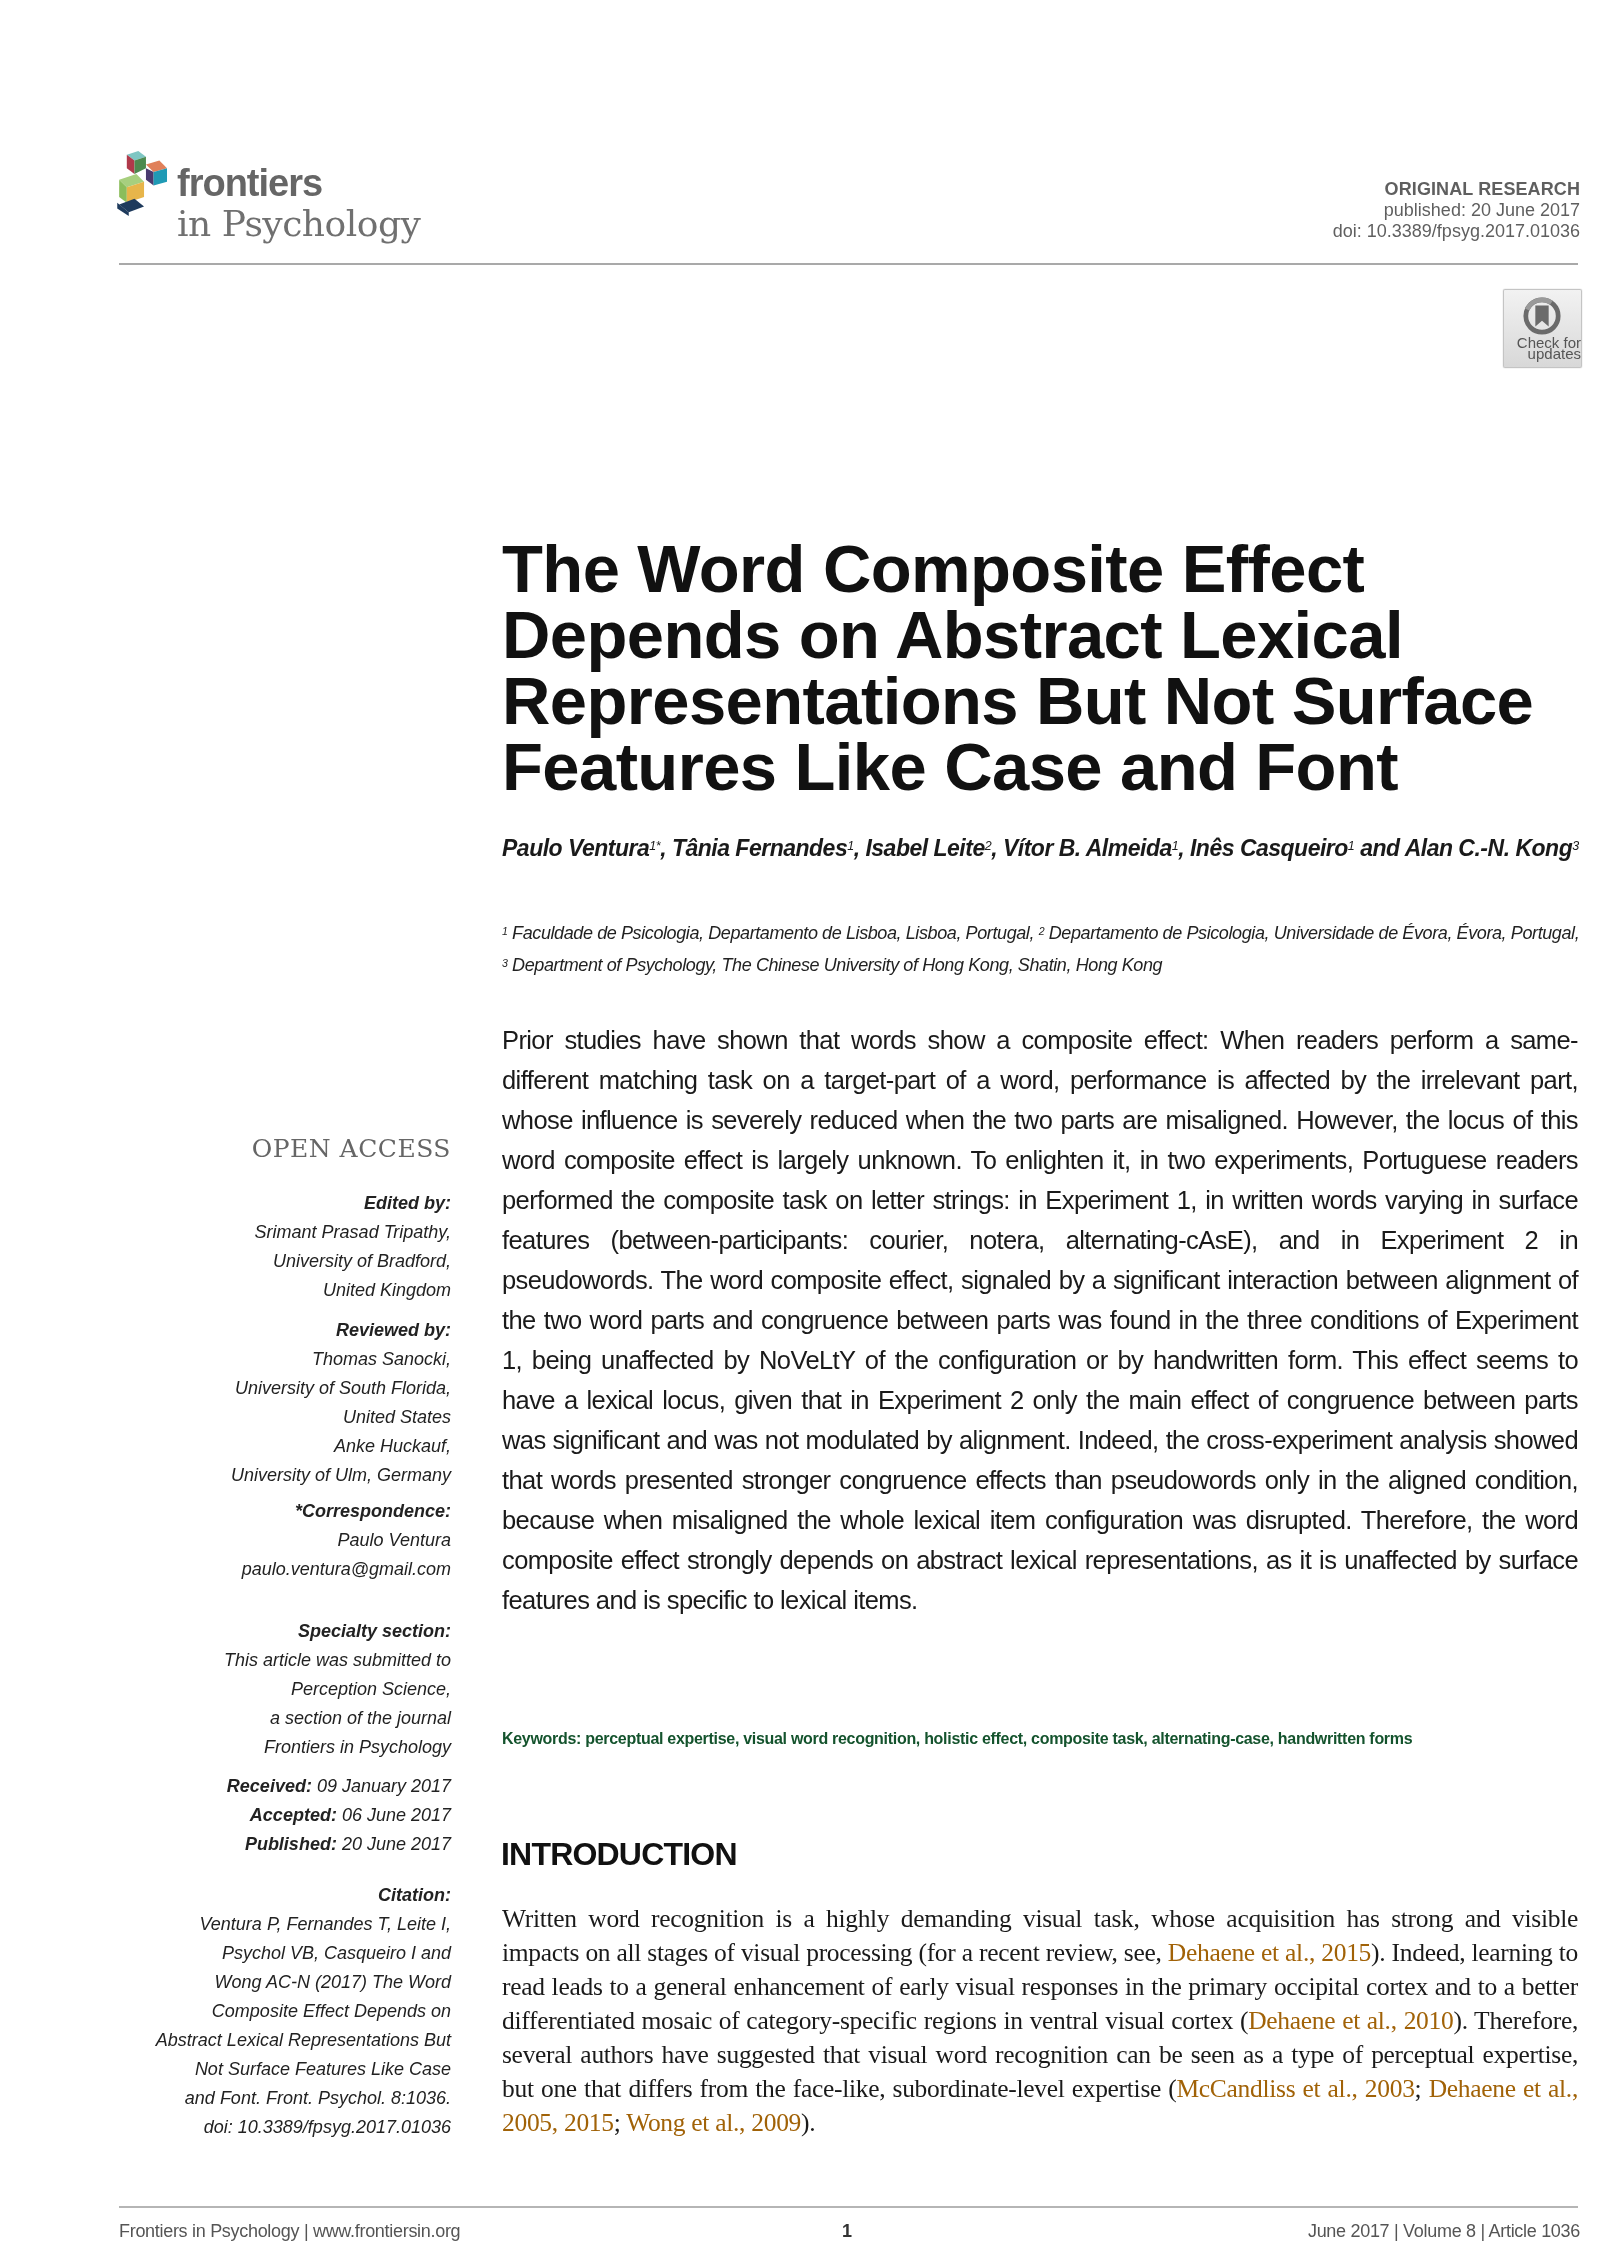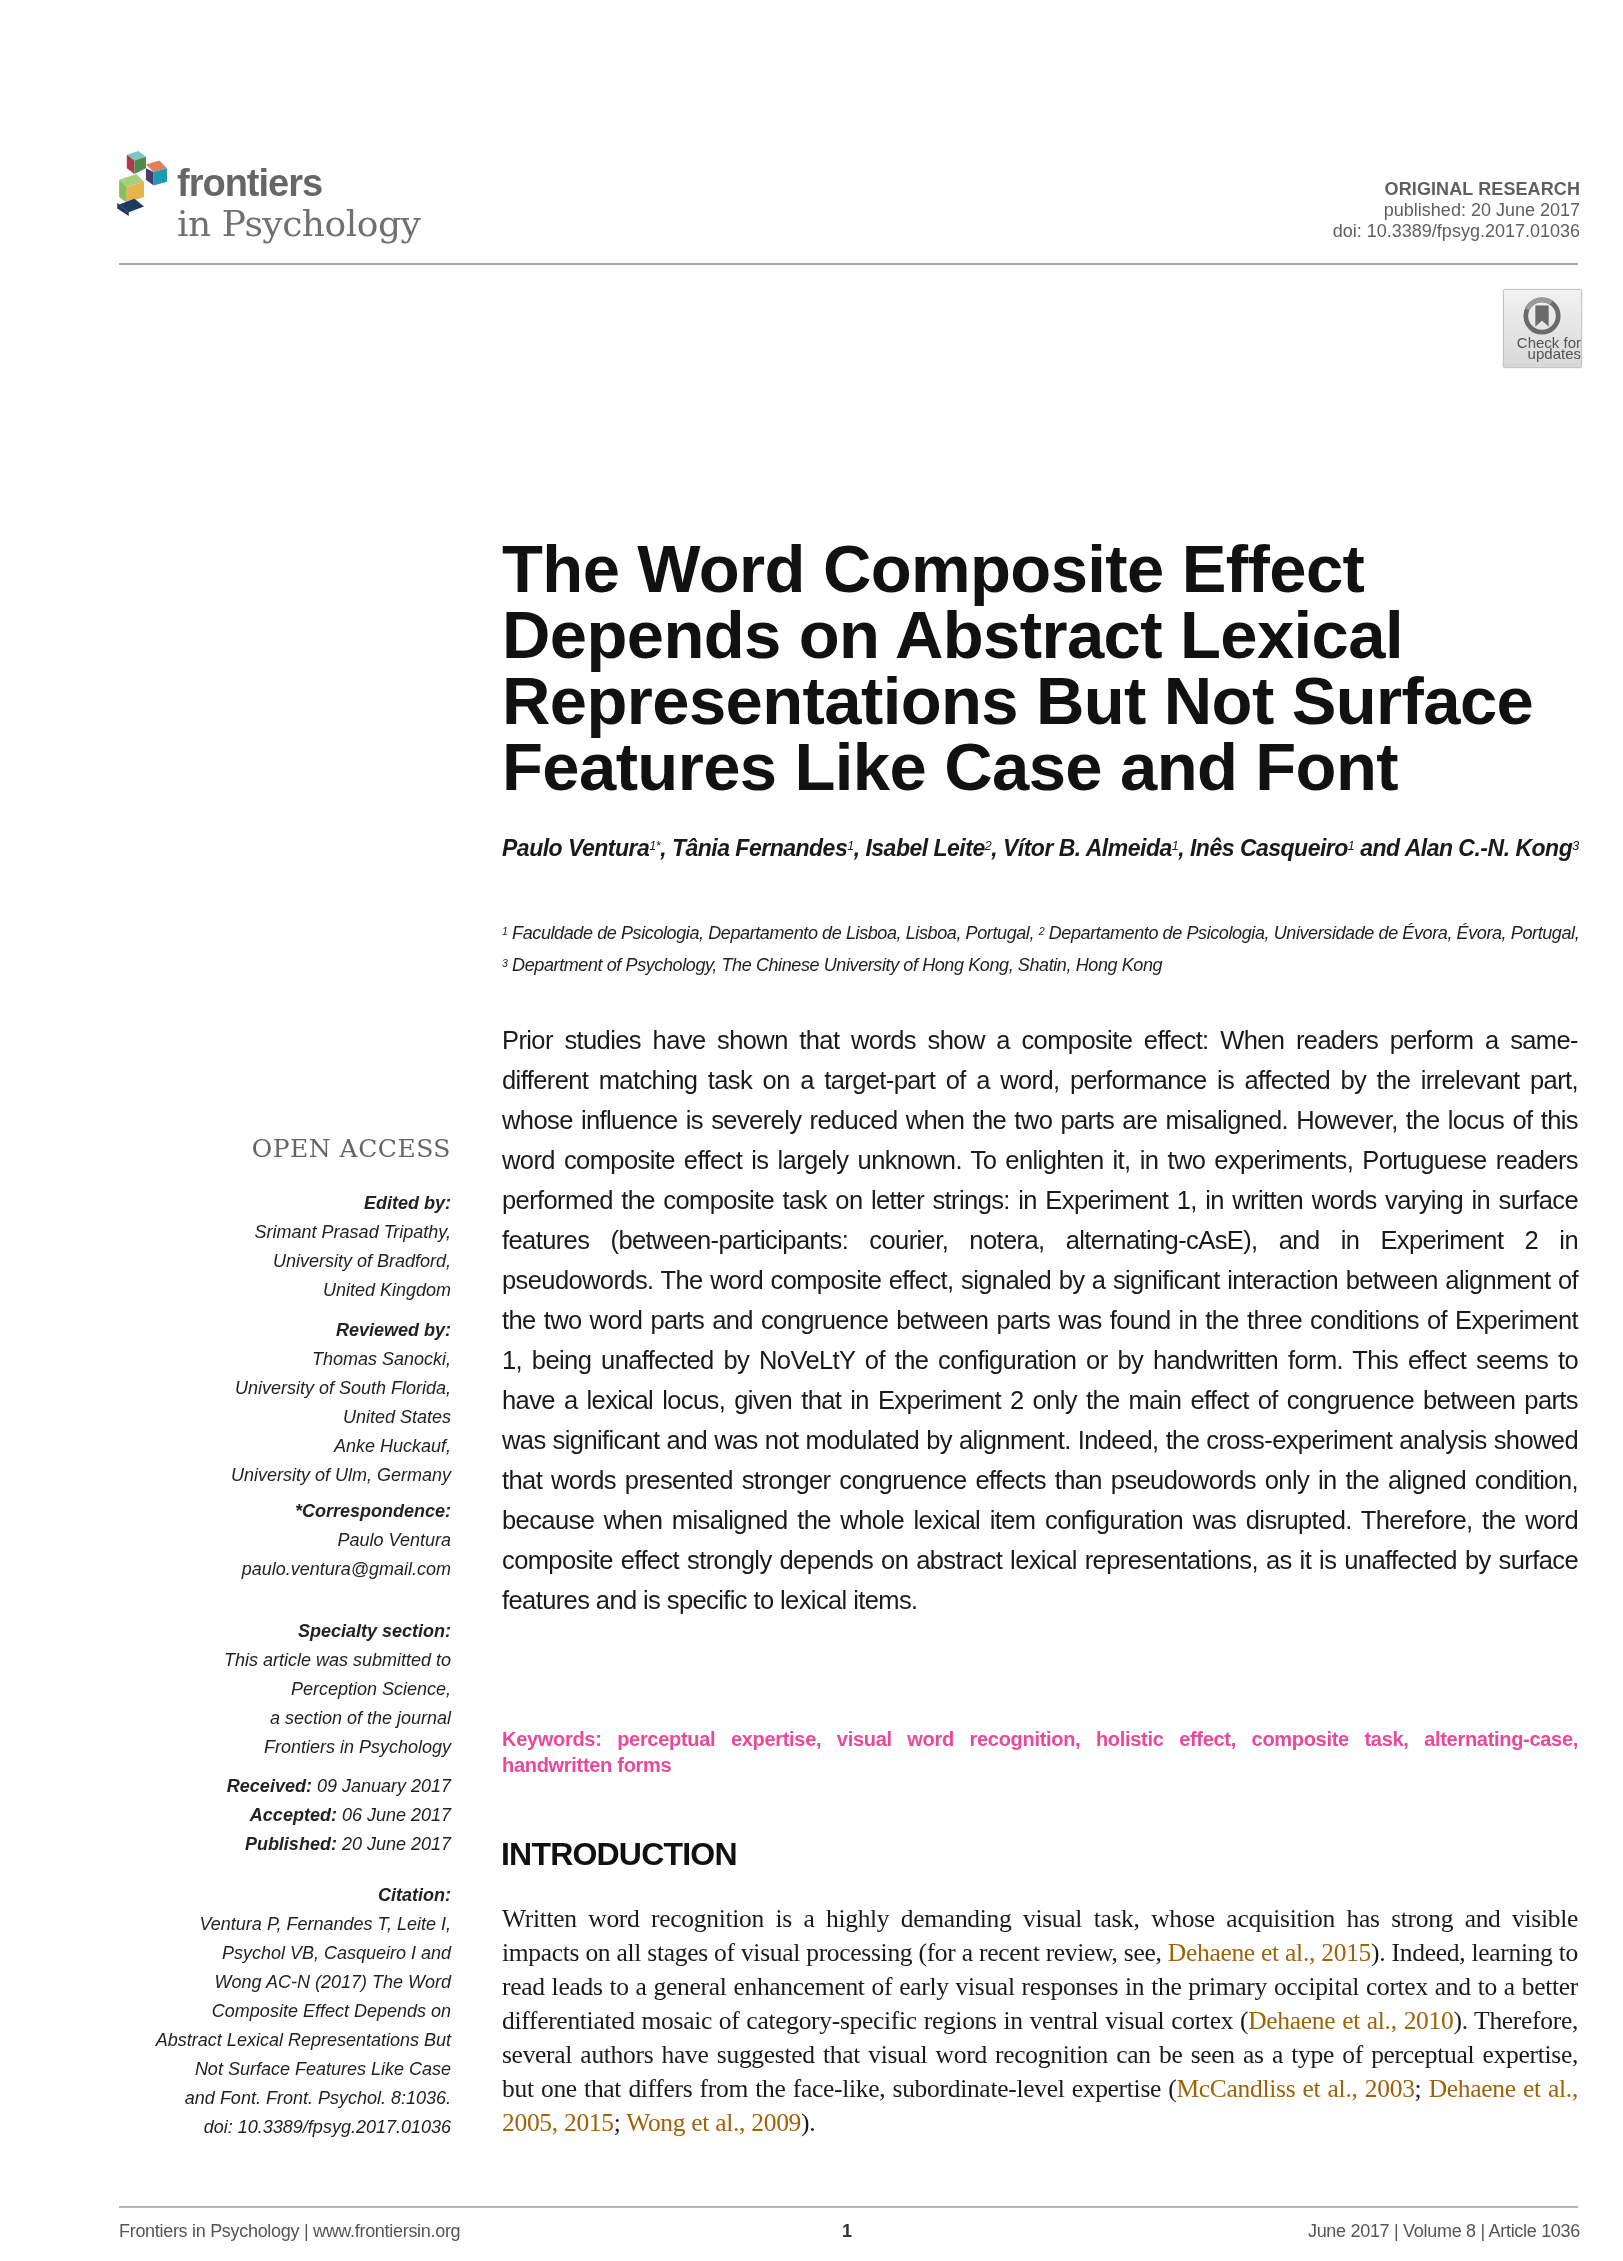--- a/index.html
+++ b/index.html
@@ -26,21 +26,21 @@
 
   .authors { left:502px; top:832px; width:1086px; font-family:"Liberation Sans", sans-serif; font-style:italic; font-weight:bold; font-size:23px; line-height:32px; color:#1a1a1a; letter-spacing:-0.5px; }
   .authors sup { font-size:12.5px; font-weight:normal; vertical-align:top; position:relative; top:-1.9px; }
 
   .affil { left:502px; top:917px; width:1086px; font-family:"Liberation Sans", sans-serif; font-style:italic; font-size:18px; line-height:32px; color:#222; letter-spacing:-0.4px; }
   .affil sup { font-size:10.6px; vertical-align:top; position:relative; top:-1.9px; }
 
   
   .abstract { left:502px; top:1020px; width:1076px; font-family:"Liberation Sans", sans-serif; font-size:25.5px; line-height:40px; color:#1a1a1a; text-align:justify; letter-spacing:-0.6px; margin:0; }
 
-  .keywords { left:502px; top:1726px; width:1076px; font-family:"Liberation Sans", sans-serif; font-weight:bold; font-size:20px; line-height:26px; color:#ec4899; text-align:justify; letter-spacing:-0.3px; }
+  .keywords { left:502px; top:1726px; width:1076px; font-family:"Liberation Sans", sans-serif; font-weight:bold; font-size:16px; line-height:26px; color:#14532d; text-align:justify; letter-spacing:-0.3px; }
 
   .intro-heading { left:501px; top:1835px; font-family:"Liberation Sans", sans-serif; font-weight:bold; font-size:32px; line-height:38px; color:#111; letter-spacing:-0.8px; margin:0; }
 
   .intro-body { left:502px; top:1902px; width:1076px; font-family:"Liberation Serif", serif; font-size:25.5px; line-height:34px; color:#1a1a1a; text-align:justify; letter-spacing:-0.3px; margin:0; }
   .cite { color:#a16207; }
 
   
   .side { right:1173px; text-align:right; font-family:"Liberation Sans", sans-serif; color:#222; }
   .open-access { top:1134px; font-family:"DejaVu Serif", serif; font-size:25px; line-height:29px; color:#666; letter-spacing:0.5px; }
   .side-block { font-size:18px; line-height:29px; }

